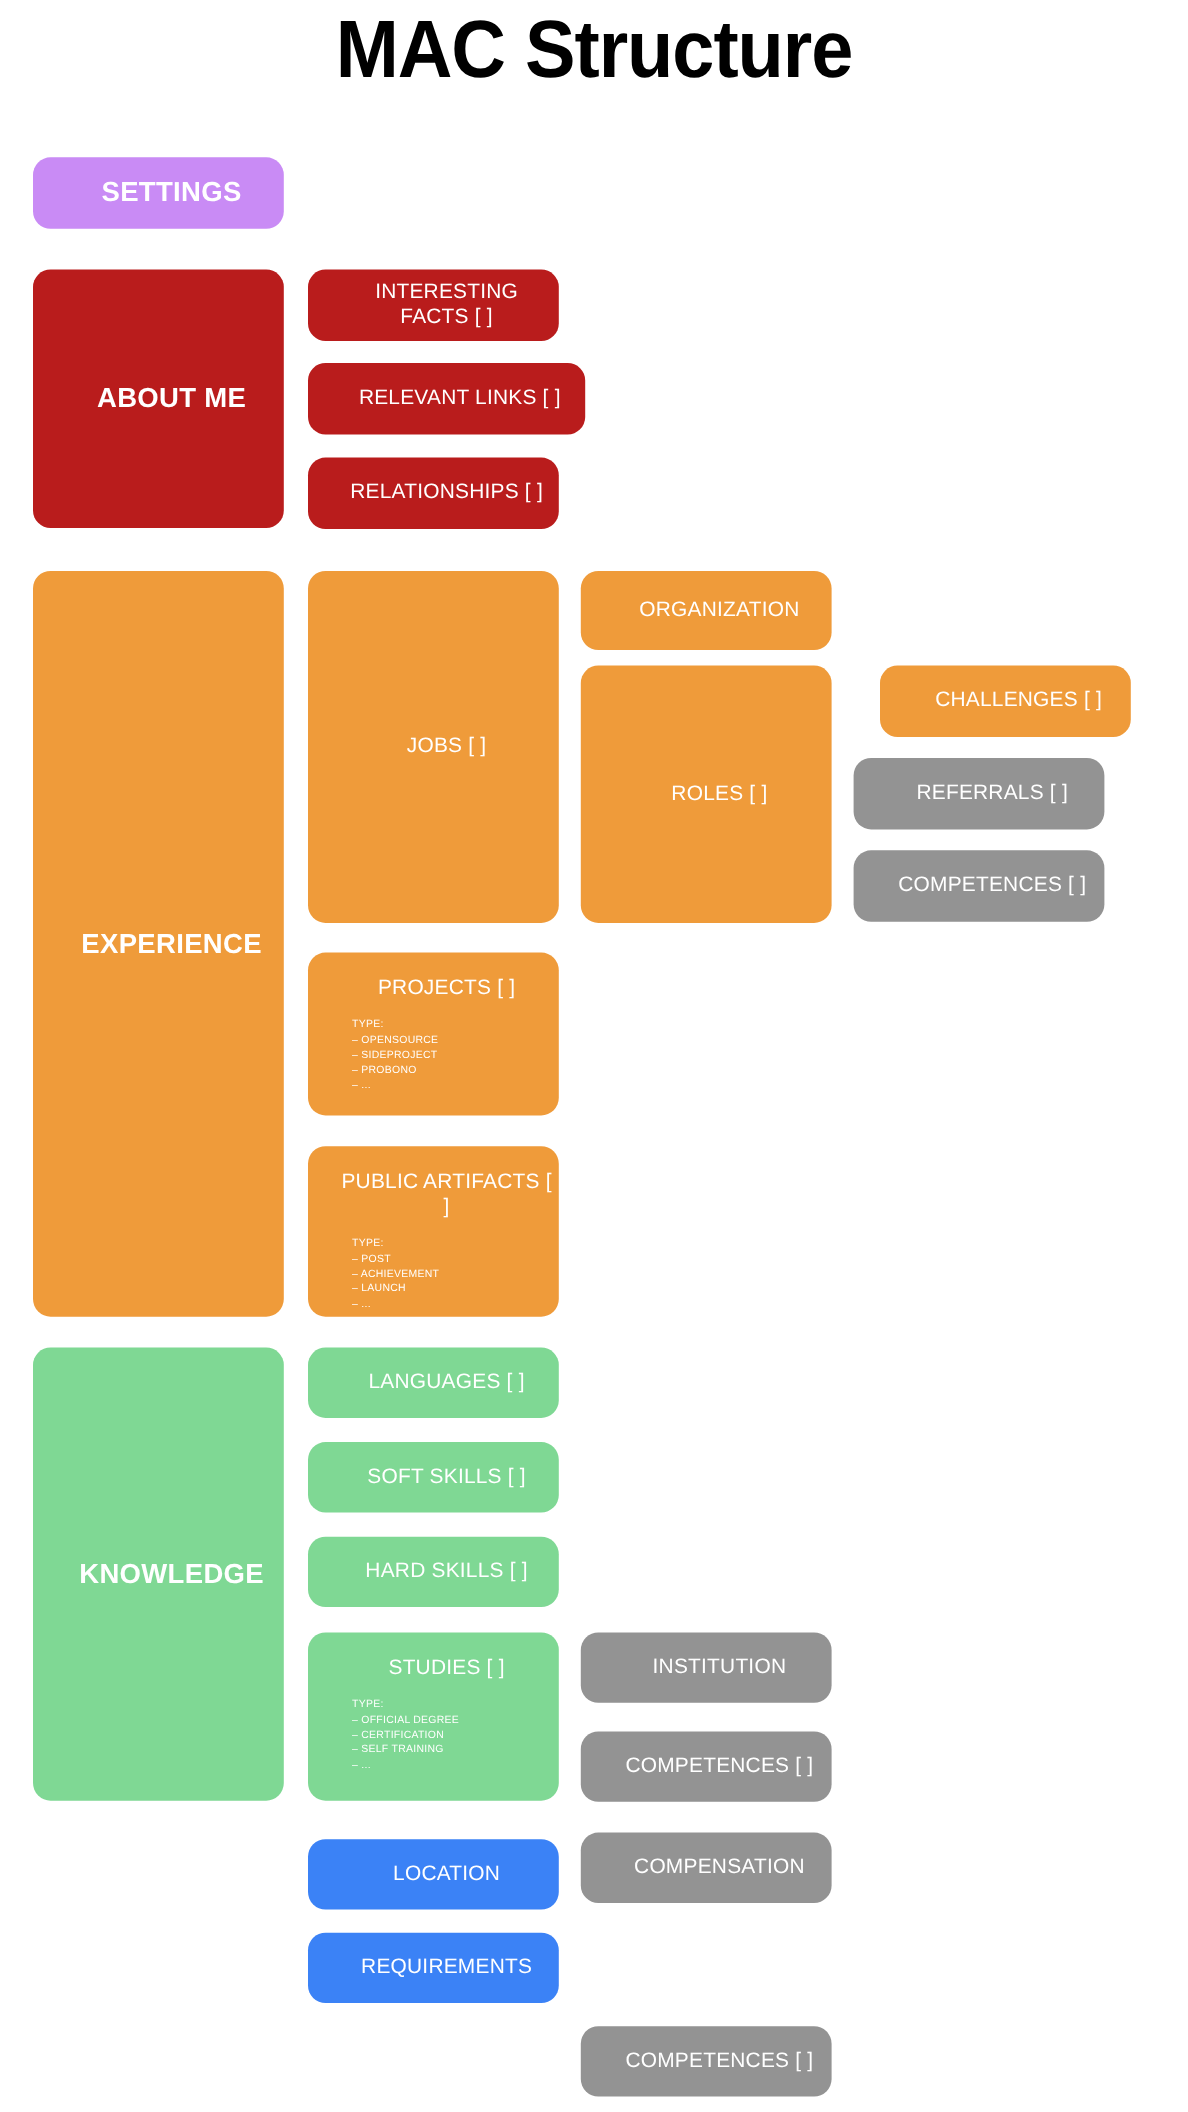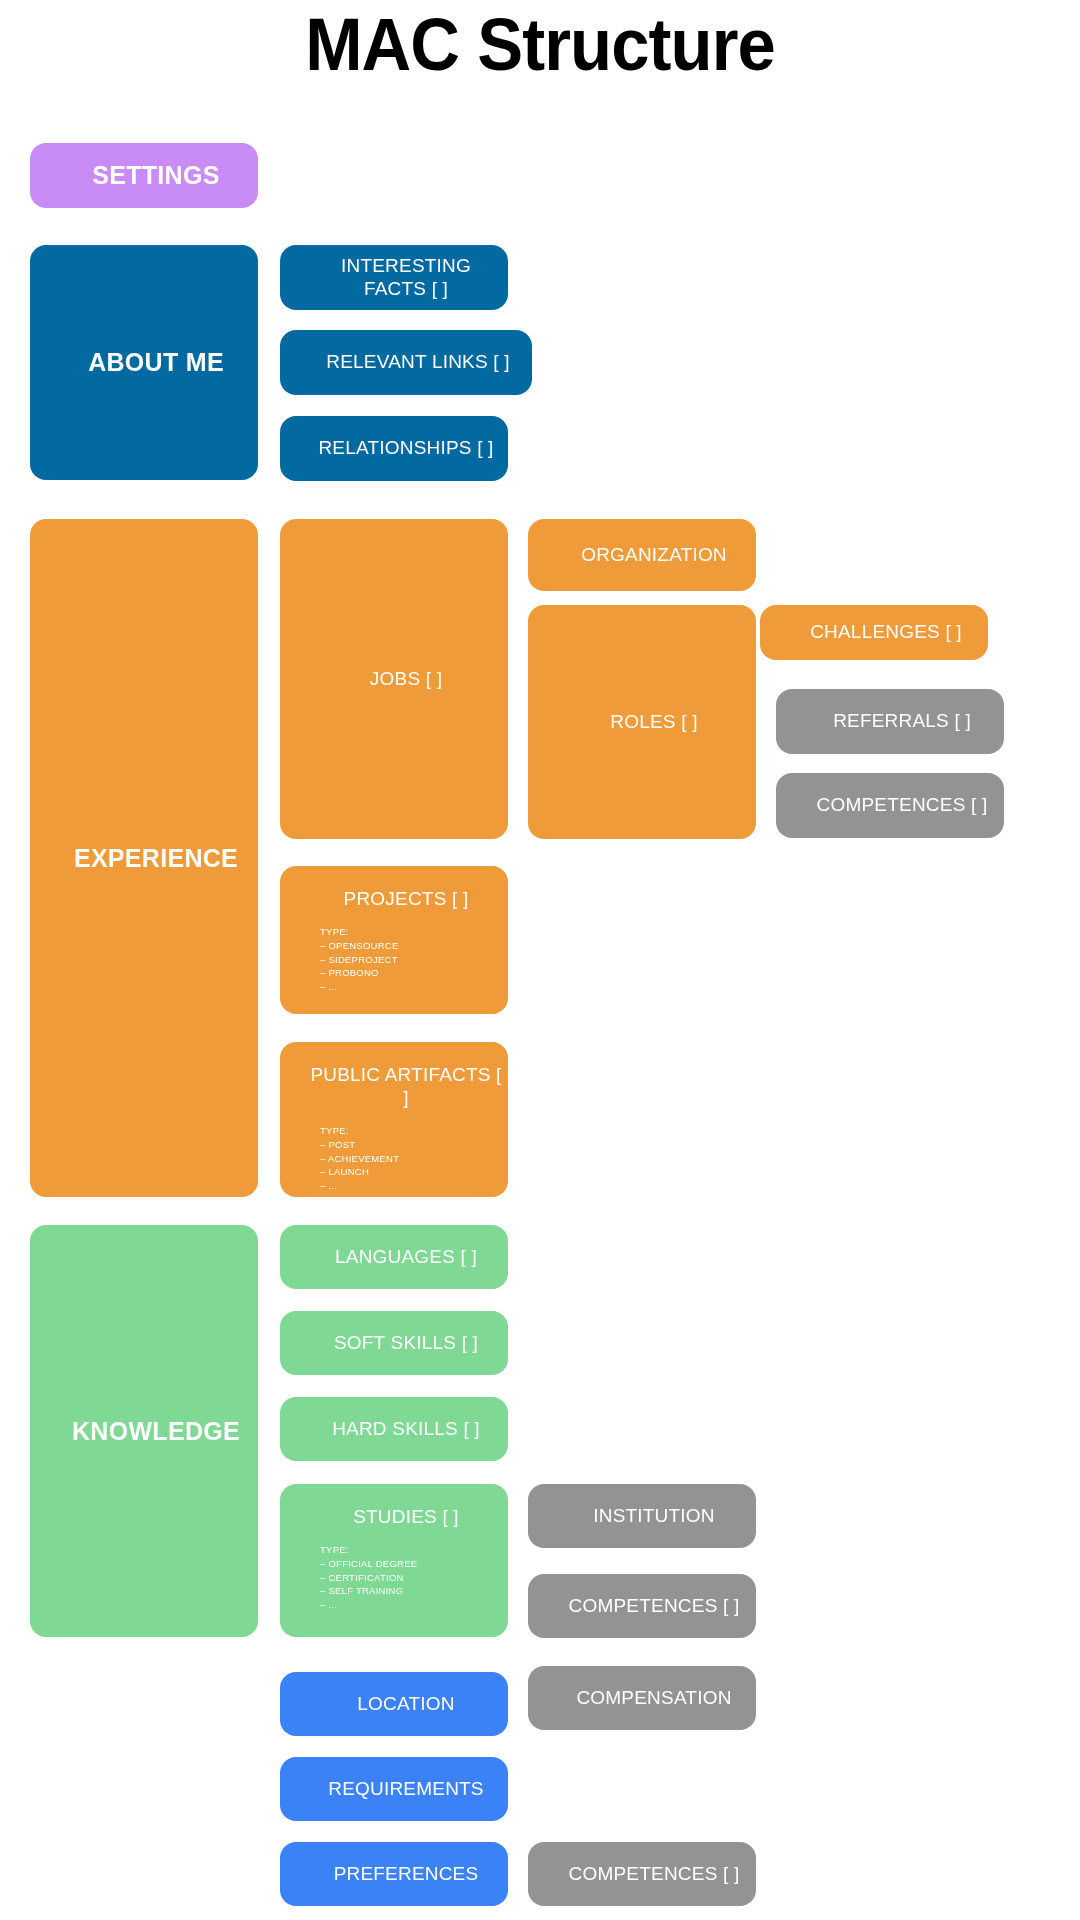--- a/index.html
+++ b/index.html
@@ -94,21 +94,21 @@
   }
   .type-list .type-head {
     margin-bottom: 1px;
   }
   .type-list li.type-item::before {
     content: "–  ";
   }
 
   
   .c-purple { background: #c98bf5; }
-  .c-blue   { background: #0369a1; }
+  .c-blue   { background: #b91c1c; }
   .c-orange { background: #ef9b3a; }
   .c-green  { background: #7fd894; }
   .c-red    { background: #3b82f6; }
   .c-gray   { background: #939393; }
 </style>
 </head>
 <body>
 
 <div id="canvas">
 
@@ -143,21 +143,21 @@
   </div>
 
   <div class="node child c-orange" style="left:528px; top:519px; width:228px; height:72px;">
     <span class="node-label">ORGANIZATION</span>
   </div>
 
   <div class="node child c-orange" style="left:528px; top:605px; width:228px; height:234px;">
     <span class="node-label">ROLES [ ]</span>
   </div>
 
-  <div class="node child c-orange" style="left:760px; top:605px; width:228px; height:55px;">
+  <div class="node child c-orange" style="left:800px; top:605px; width:228px; height:65px;">
     <span class="node-label">CHALLENGES [ ]</span>
   </div>
 
   <div class="node child c-gray" style="left:776px; top:689px; width:228px; height:65px;">
     <span class="node-label">REFERRALS [ ]</span>
   </div>
 
   <div class="node child c-gray" style="left:776px; top:773px; width:228px; height:65px;">
     <span class="node-label">COMPETENCES [ ]</span>
   </div>
@@ -221,23 +221,20 @@
 
 
   <div class="node child c-red" style="left:280px; top:1672px; width:228px; height:64px;">
     <span class="node-label">LOCATION</span>
   </div>
 
   <div class="node child c-red" style="left:280px; top:1757px; width:228px; height:64px;">
     <span class="node-label">REQUIREMENTS</span>
   </div>
 
-  <div class="node child c-red" style="left:280px; top:1842px; width:228px; height:64px;">
-    <span class="node-label">PREFERENCES</span>
-  </div>
 
   <div class="node child c-gray" style="left:528px; top:1666px; width:228px; height:64px;">
     <span class="node-label">COMPENSATION</span>
   </div>
 
   <div class="node child c-gray" style="left:528px; top:1842px; width:228px; height:64px;">
     <span class="node-label">COMPETENCES [ ]</span>
   </div>
 
 </div>

